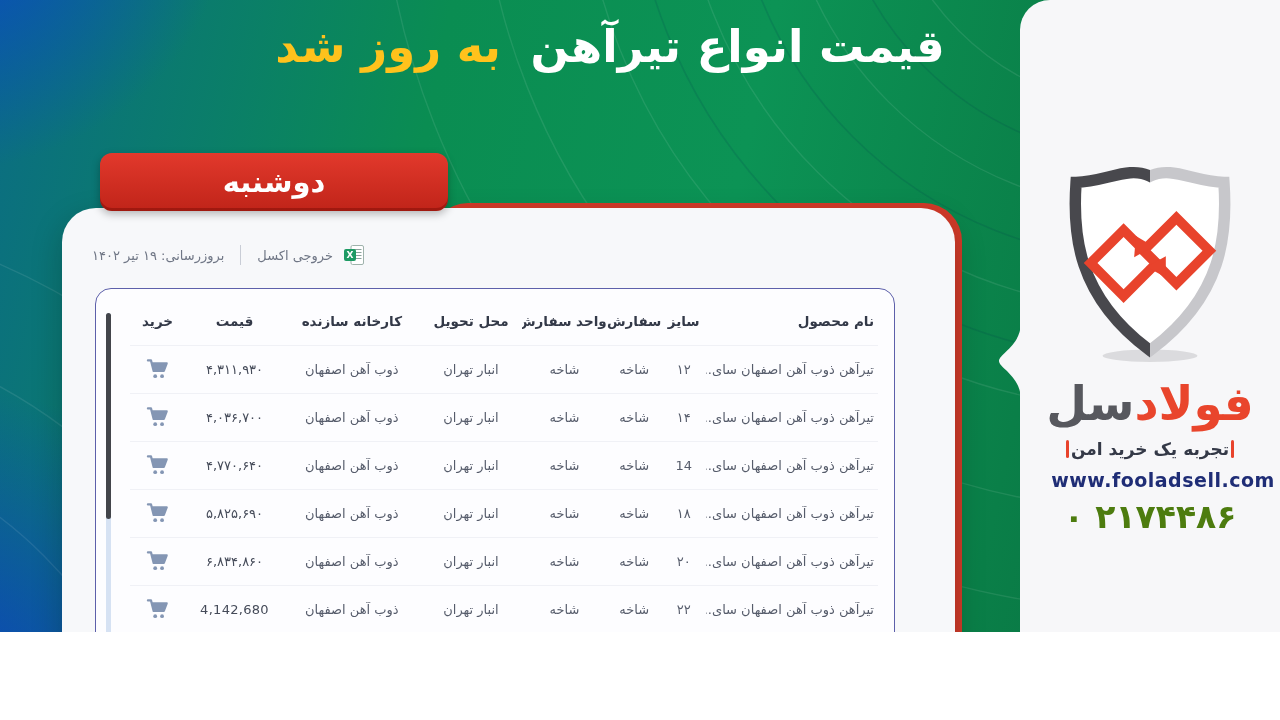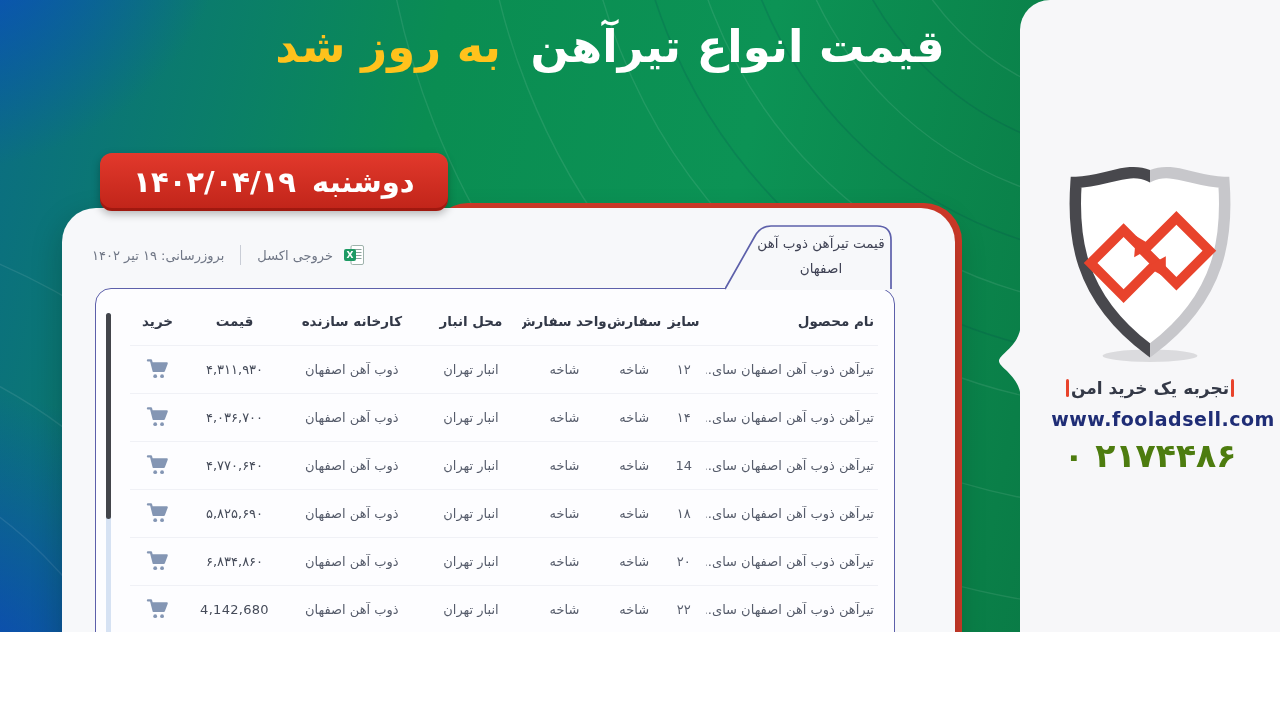--- a/index.html
+++ b/index.html
@@ -91,21 +91,20 @@
     </g>
   </svg>
 
   <div class="title">
     <span>قیمت انواع تیرآهن</span>
     <span class="hl">به روز شد</span>
   </div>
 
   <div class="badge">
     <span>دوشنبه</span>
-    <span>۱۴۰۲/۰۴/۱۹</span>
   </div>
 
   <div class="card-red"></div>
 
   <div class="card">
 
     <div class="card-header">
       <span class="xl-icon">
         <svg viewBox="0 0 22 22" width="22" height="22">
           <rect x="8" y="1.5" width="12.5" height="19" rx="1.5" fill="#ffffff" stroke="#9fb3ac" stroke-width="1"></rect>
@@ -115,42 +114,32 @@
           <line x1="11" y1="14.5" x2="18.5" y2="14.5" stroke="#8ba39b" stroke-width="1"></line>
           <rect x="1" y="5" width="12" height="12" rx="2" fill="#1d9a63"></rect>
           <text x="7" y="14.2" font-size="9" fill="#ffffff" font-weight="bold" text-anchor="middle">X</text>
         </svg>
       </span>
       <span class="xl-label">خروجی اکسل</span>
       <span class="vdiv"></span>
       <span class="upd">بروزرسانی: ۱۹ تیر ۱۴۰۲</span>
     </div>
 
-    <div class="tab">
-      <svg class="tab-shape" viewBox="0 0 172 68" width="172" height="68">
-        <path d="M0 68 L30 14 Q35.5 4 46 4 L152 4 Q166 4 166 18 L166 68 Z" fill="#f7f8fa"></path>
-        <path d="M0 67 L30 14 Q35.5 4 46 4 L152 4 Q166 4 166 18 L166 67" fill="none" stroke="#5d60aa" stroke-width="1.7"></path>
-      </svg>
-      <div class="tab-text">
-        <div>قیمت تیرآهن ذوب آهن</div>
-        <div>اصفهان</div>
-      </div>
-    </div>
 
     <div class="tablebox">
       <div class="scroll">
         <div class="thumb"></div>
       </div>
 
       <div class="t-head">
         <span class="h-name">نام محصول</span>
         <span>سایز</span>
         <span>سفارش</span>
         <span>واحد سفارش</span>
-        <span>محل انبار</span>
+        <span>محل تحویل</span>
         <span>کارخانه سازنده</span>
         <span>قیمت</span>
         <span>خرید</span>
       </div>
 
       <div class="t-body">
 
       <div class="t-row">
           <span class="c name">تیرآهن ذوب آهن اصفهان سای...</span>
           <span class="c">۱۲</span>
@@ -275,20 +264,21 @@
         <path d="M100 24 C124 12 150 30 184 31 C188 88 184 160 100 222 C16 160 12 88 16 31 C50 30 76 12 100 24 Z" fill="#ffffff"></path>
         <path d="M100 24 C124 12 150 30 184 31 C188 88 184 160 100 222 C16 160 12 88 16 31 C50 30 76 12 100 24 Z" fill="none" stroke="#48484d" stroke-width="13" clip-path="url(#clipL)"></path>
         <path d="M100 24 C124 12 150 30 184 31 C188 88 184 160 100 222 C16 160 12 88 16 31 C50 30 76 12 100 24 Z" fill="none" stroke="#c7c7cb" stroke-width="13" clip-path="url(#clipR)"></path>
         <g fill="none" stroke="#e8432c" stroke-width="11">
           <rect x="44" y="96" width="53" height="53" transform="rotate(45 70 122)"></rect>
           <rect x="104" y="82" width="53" height="53" transform="rotate(45 130 108)"></rect>
         </g>
         <polygon points="84,92 104,104 82,116" fill="#e8432c"></polygon>
         <polygon points="118,115 96,127 118,139" fill="#e8432c"></polygon>
       </svg>
+      <div class="brand"><span class="b-red">فولاد</span><span class="b-gray">سل</span></div>
       <div class="tagline">
         <span class="bar"></span>
         <span>تجربه یک خرید امن</span>
         <span class="bar"></span>
       </div>
       <div class="site">www.fooladsell.com</div>
       <div class="phone">۰ ۲۱۷۴۴۸۶</div>
     </div>
   </div>
 

